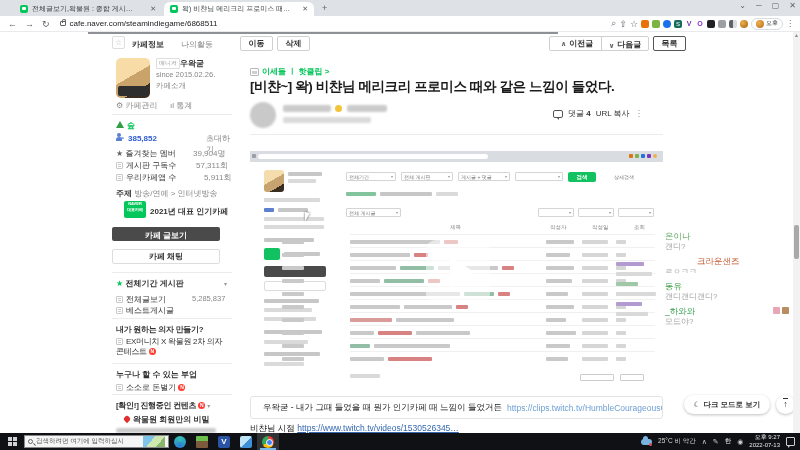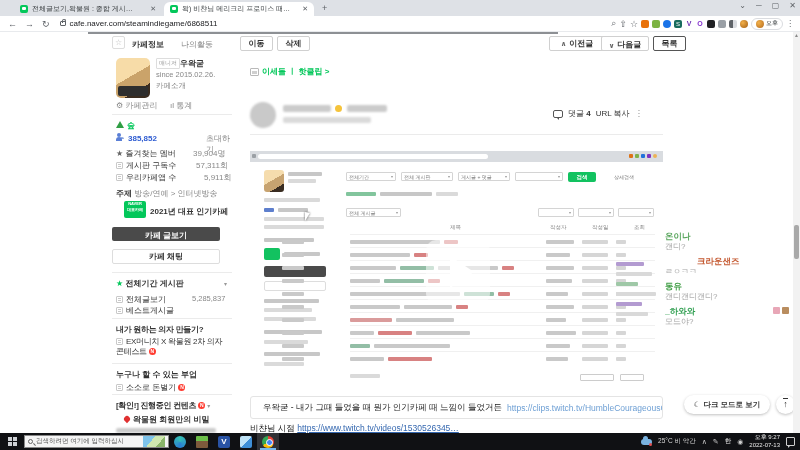--- a/index.html
+++ b/index.html
@@ -86,21 +86,21 @@
   
   #caption { left:250px; top:396px; width:413px; height:23px; border:1px solid #e4e4e4; border-radius:3px; background:#fff;
     display:flex; align-items:center; gap:5px; padding:0 7px; font-size:8.5px; color:#222; white-space:nowrap; overflow:hidden;}
   .twitch { width:9px; height:10px; background:#9146ff; position:relative; clip-path:polygon(0 15%,15% 0,100% 0,100% 70%,75% 95%,55% 95%,40% 100%,40% 95%,0 95%);}
   .twitch::after{content:""; position:absolute; left:3px; top:2px; width:1.5px; height:4px; background:#fff; box-shadow:3px 0 0 #fff;}
   .linkblue { color:#6d9fd4; }
 
   
   #chat { left:665px; top:232px; width:126px; font-size:8.5px; line-height:1.15; }
   .cmsg { margin-bottom:6px; position:relative;}
-  .cname { font-weight:bold; }
+  .cname { font-weight:normal; }
   .ctext { color:#a3a3a3; font-size:8px; }
   .cbadges { position:absolute; right:2px; top:0; display:flex; gap:2px;}
   .cbadge { width:7px; height:7px; border-radius:1px; }
 
   
   #darkbtn { left:684px; top:395px; width:86px; height:19px; border-radius:10px; background:#fff;
     box-shadow:0 1px 3px rgba(0,0,0,0.25); display:flex; align-items:center; justify-content:center; gap:3px;
     font-size:7.5px; color:#333; font-weight:bold;}
   #topbtn { left:776px; top:395px; width:19px; height:19px; border-radius:50%; background:#fff;
     box-shadow:0 1px 3px rgba(0,0,0,0.25); text-align:center; line-height:18px; font-size:9px; color:#333;}
@@ -269,20 +269,21 @@
   <div class="abs tbtn" style="left:601px; top:36px; width:48px; height:15px;align-items:flex-end;">
       <span class="cv">∨</span>
       <span>다음글</span>
     </div>
   <div class="abs tbtn" style="left:653px; top:36px; width:33px; height:15px; border-color:#555;">목록</div>
 
   <div class="abs cat" style="left:250px; top:66px;">
     <span class="gic"></span>
     <span>이세돌 ㅣ 핫클립 &gt;</span>
   </div>
+  <div class="abs" id="post-title" style="left:250px; top:78px; width:420px;">[비챤~] 왁) 비챤님 메리크리 프로미스 때와 같은 느낌이 들었다.</div>
 
   <div class="abs" style="left:250px; top:102px; width:26px; height:26px; border-radius:50%; background:#c9c9c9; filter:blur(1px);"></div>
   <div class="abs blurbar" style="left:283px; top:105px; width:48px; height:7px;"></div>
   <div class="abs" style="left:335px; top:105px; width:7px; height:7px; border-radius:50%; background:#f5c33b; filter:blur(0.5px);"></div>
   <div class="abs blurbar" style="left:347px; top:105px; width:40px; height:7px;"></div>
   <div class="abs blurbar" style="left:283px; top:117px; width:88px; height:6px; background:#dadada;"></div>
 
   <div class="abs meta" style="left:553px; top:108px;">
     <span class="bubble"></span>
     <span><span>댓글</span> <b>4</b></span>

